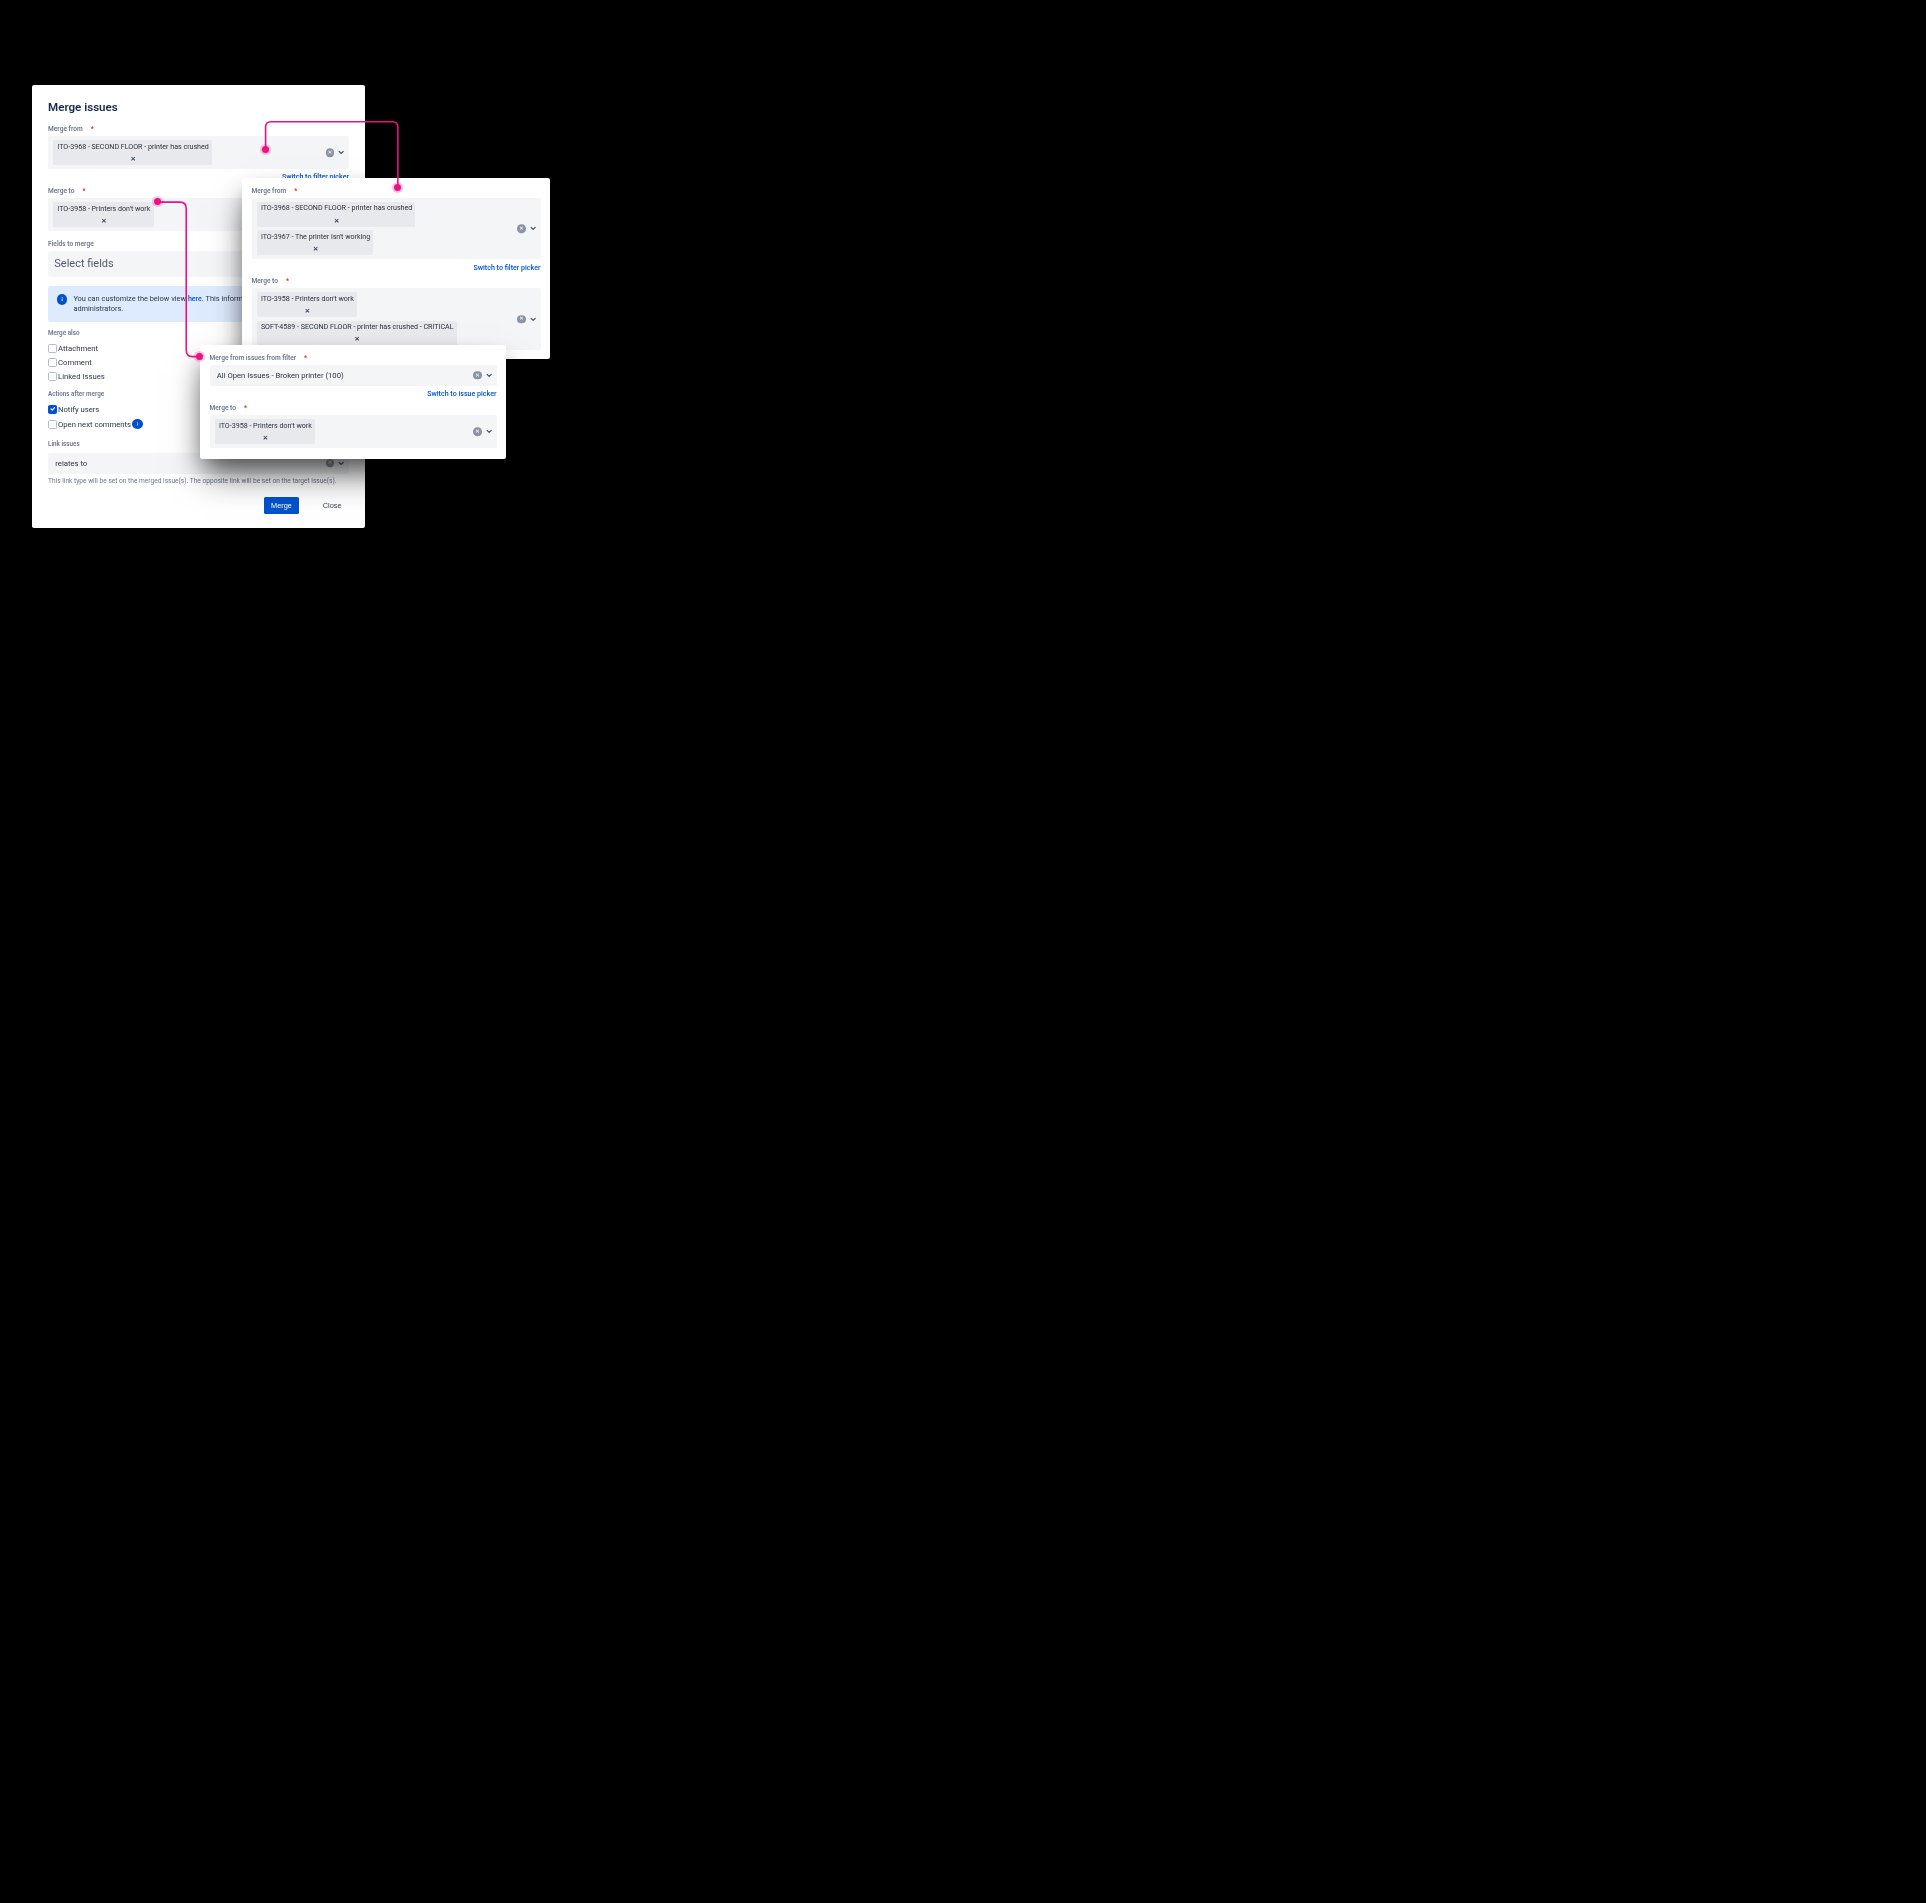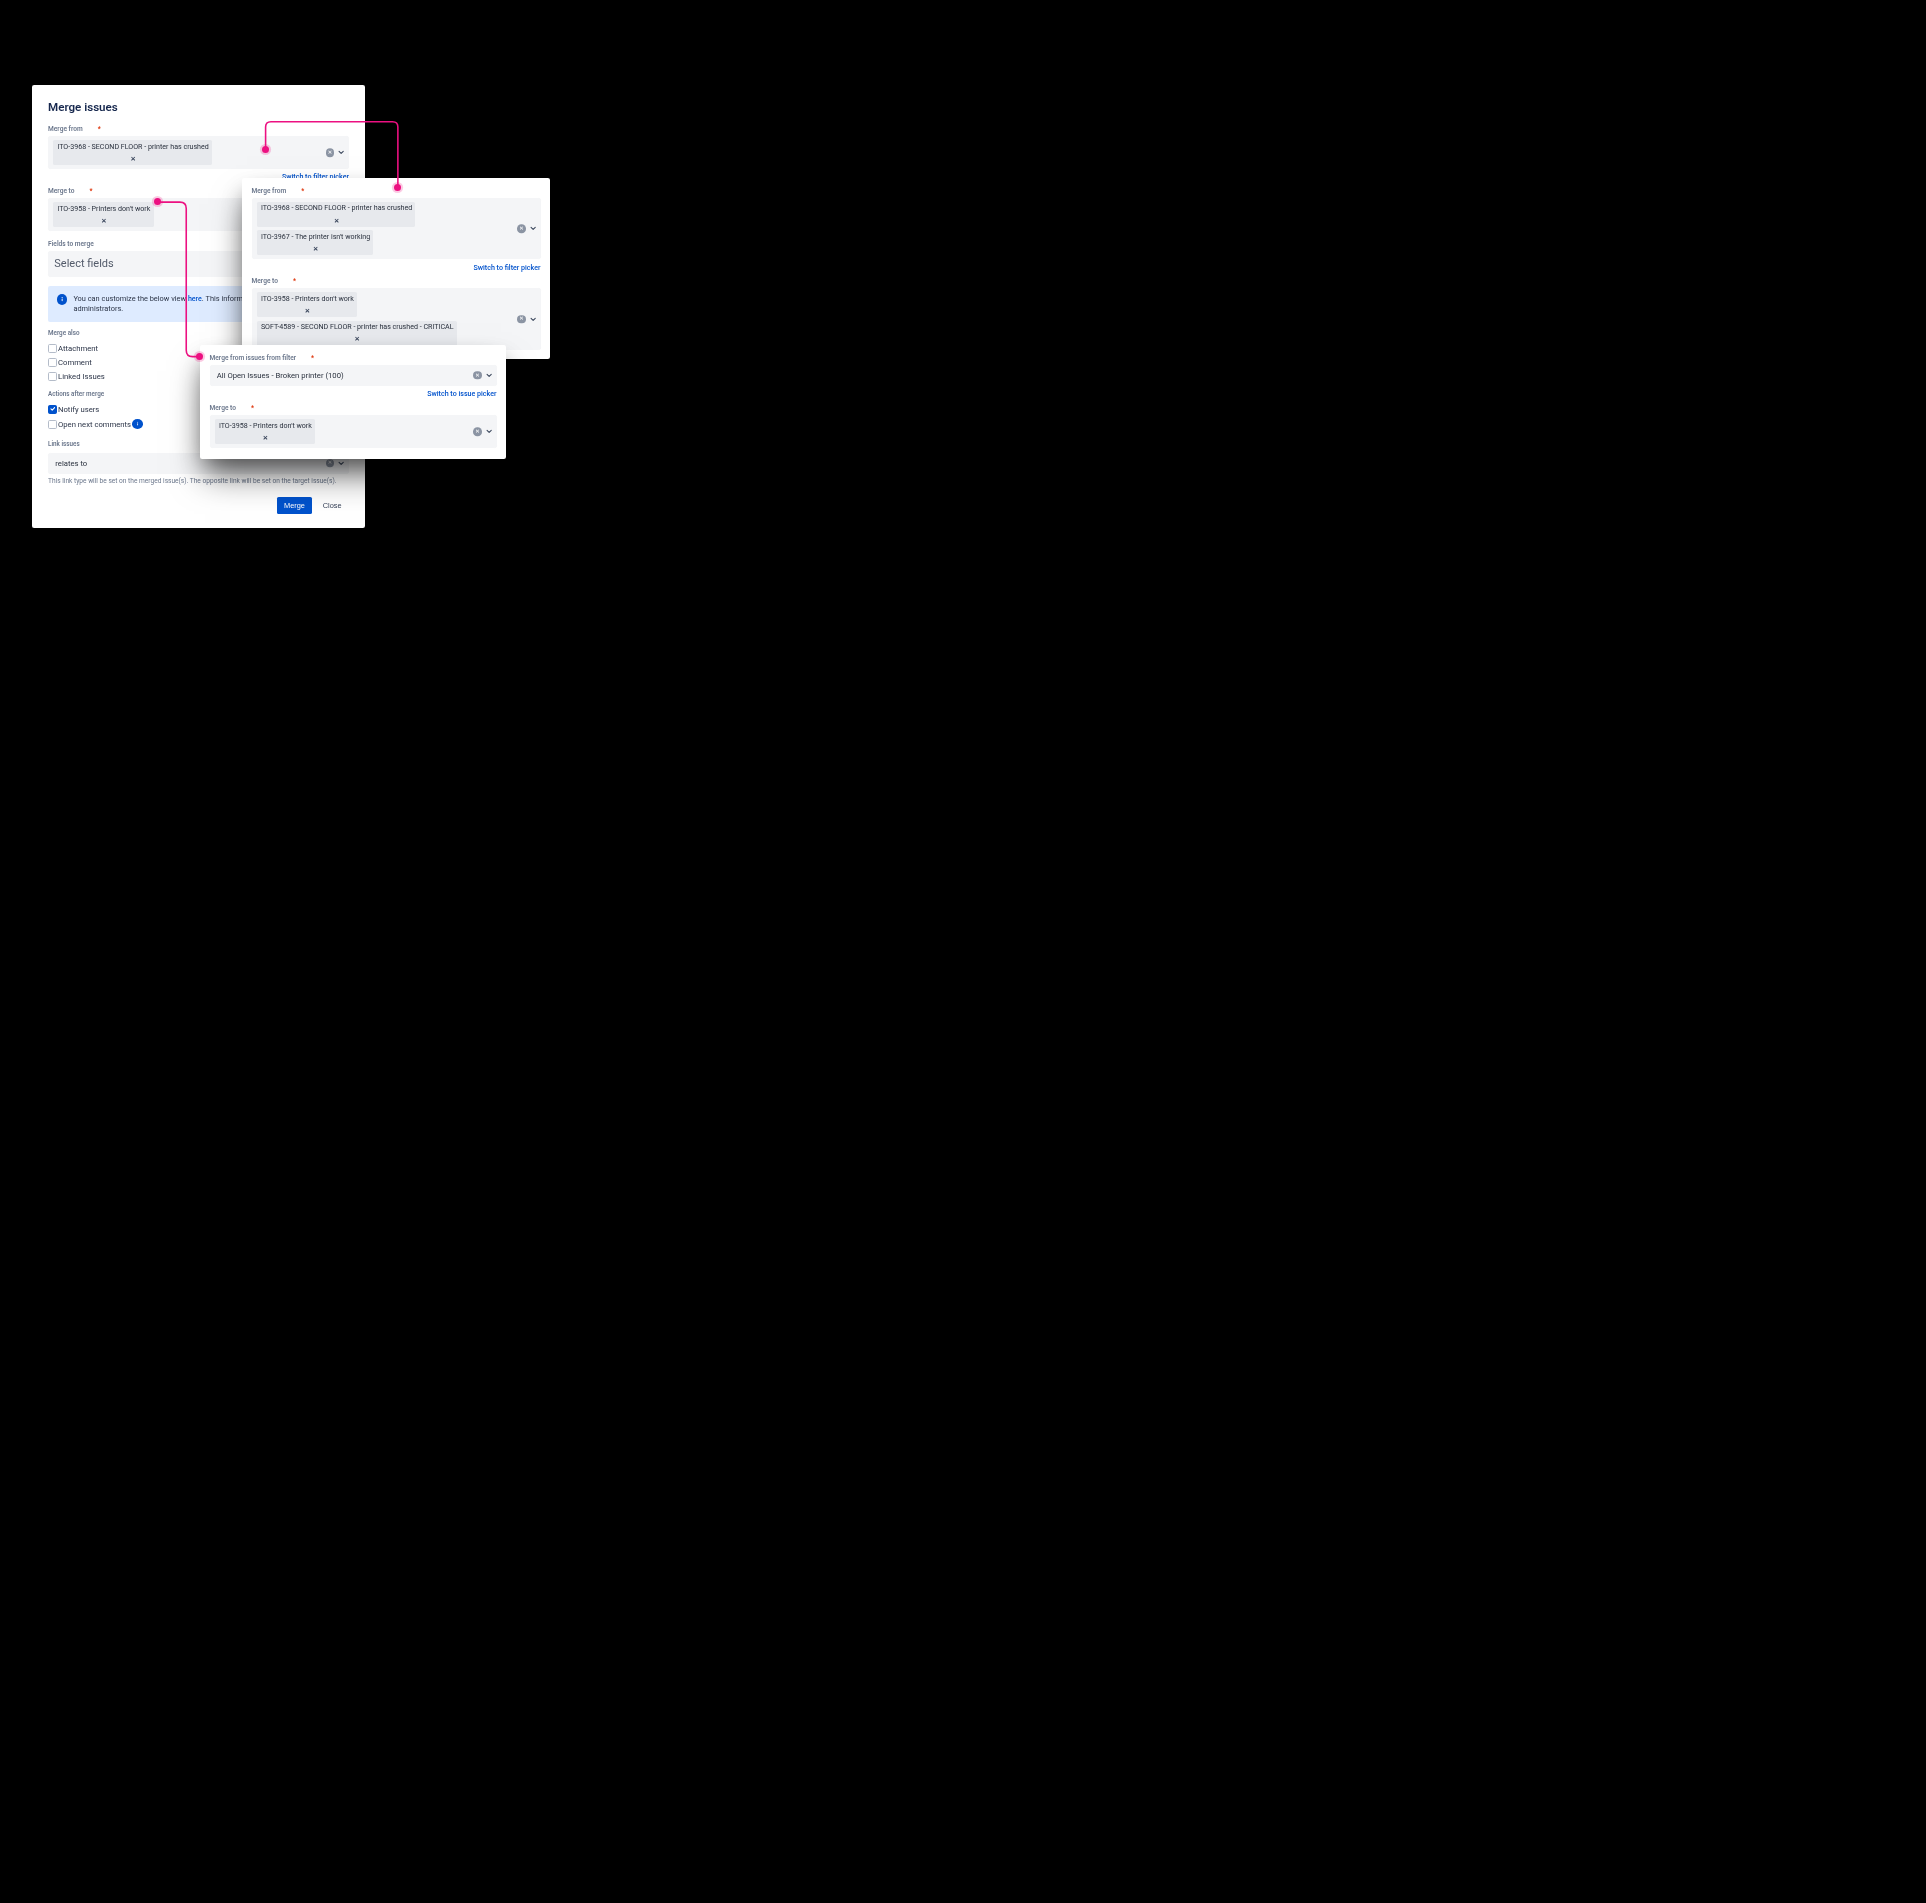--- a/index.html
+++ b/index.html
@@ -14,21 +14,21 @@
   .canvas { position: relative; width: 100%; height: 100%; }
 
   
   .card {
     background: #fff;
     border-radius: 2.1px;
     position: absolute;
     box-shadow: 0 21px 32px -5.3px rgba(0,0,0,.55), 0 10.6px 21px -4.2px rgba(0,0,0,.35);
   }
   h1.title { font-size: 11.6px; font-weight: 600; color: #17284e; margin-bottom: 10.6px; }
-  .field-label { font-size: 6.6px; font-weight: 600; color: #6b778c; margin-bottom: 3.2px; display: flex; align-items: center; gap: 15px; }
+  .field-label { font-size: 6.6px; font-weight: 600; color: #6b778c; margin-bottom: 3.2px; display: flex; align-items: center; gap: 8px; }
   .req { color: #de350b; font-weight: 700; }
   .section-label { font-size: 6.3px; font-weight: 600; color: #6b778c; margin: 6.3px 0 4.2px; }
 
   .select-box {
     background: #f4f5f7;
     border: 0.5px solid #f4f5f7;
     border-radius: 2.1px;
     padding: 3.2px 4.2px;
     display: flex;
     align-items: center;
@@ -86,21 +86,21 @@
   .check {
     width: 9px; height: 9px; border: 1.1px solid #b4bcc9; border-radius: 1.6px;
     display: inline-flex; align-items: center; justify-content: center;
     flex: 0 0 9px; cursor: pointer; background: #fff;
   }
   .check.checked { background: #0052cc; border-color: #0052cc; }
   .check.checked svg path { stroke: #fff; }
 
   .help-text { font-size: 6.6px; color: #6b778c; margin-top: 3.2px; line-height: 1.4; }
 
-  .btn-row { display: flex; justify-content: flex-end; gap: 3px; margin-top: 10.6px; align-items: flex-end; }
+  .btn-row { display: flex; justify-content: flex-end; gap: 16px; margin-top: 10.6px; align-items: flex-end; }
   .btn { padding: 4.2px 7.4px; border-radius: 1.6px; font-size: 7.4px; font-weight: 500; cursor: pointer; border: none; }
   .btn.primary { background: #0052cc; color: #fff; }
   .btn.subtle { background: transparent; color: #364158; }
 
   
   .connector { position: absolute; pointer-events: none; }
   .dot {
     position: absolute; width: 7.4px; height: 7.4px; border-radius: 50%;
     background: #ec1081; box-shadow: 0 0 0 2.1px rgba(236,16,129,.22);
     pointer-events: none; z-index: 50;

